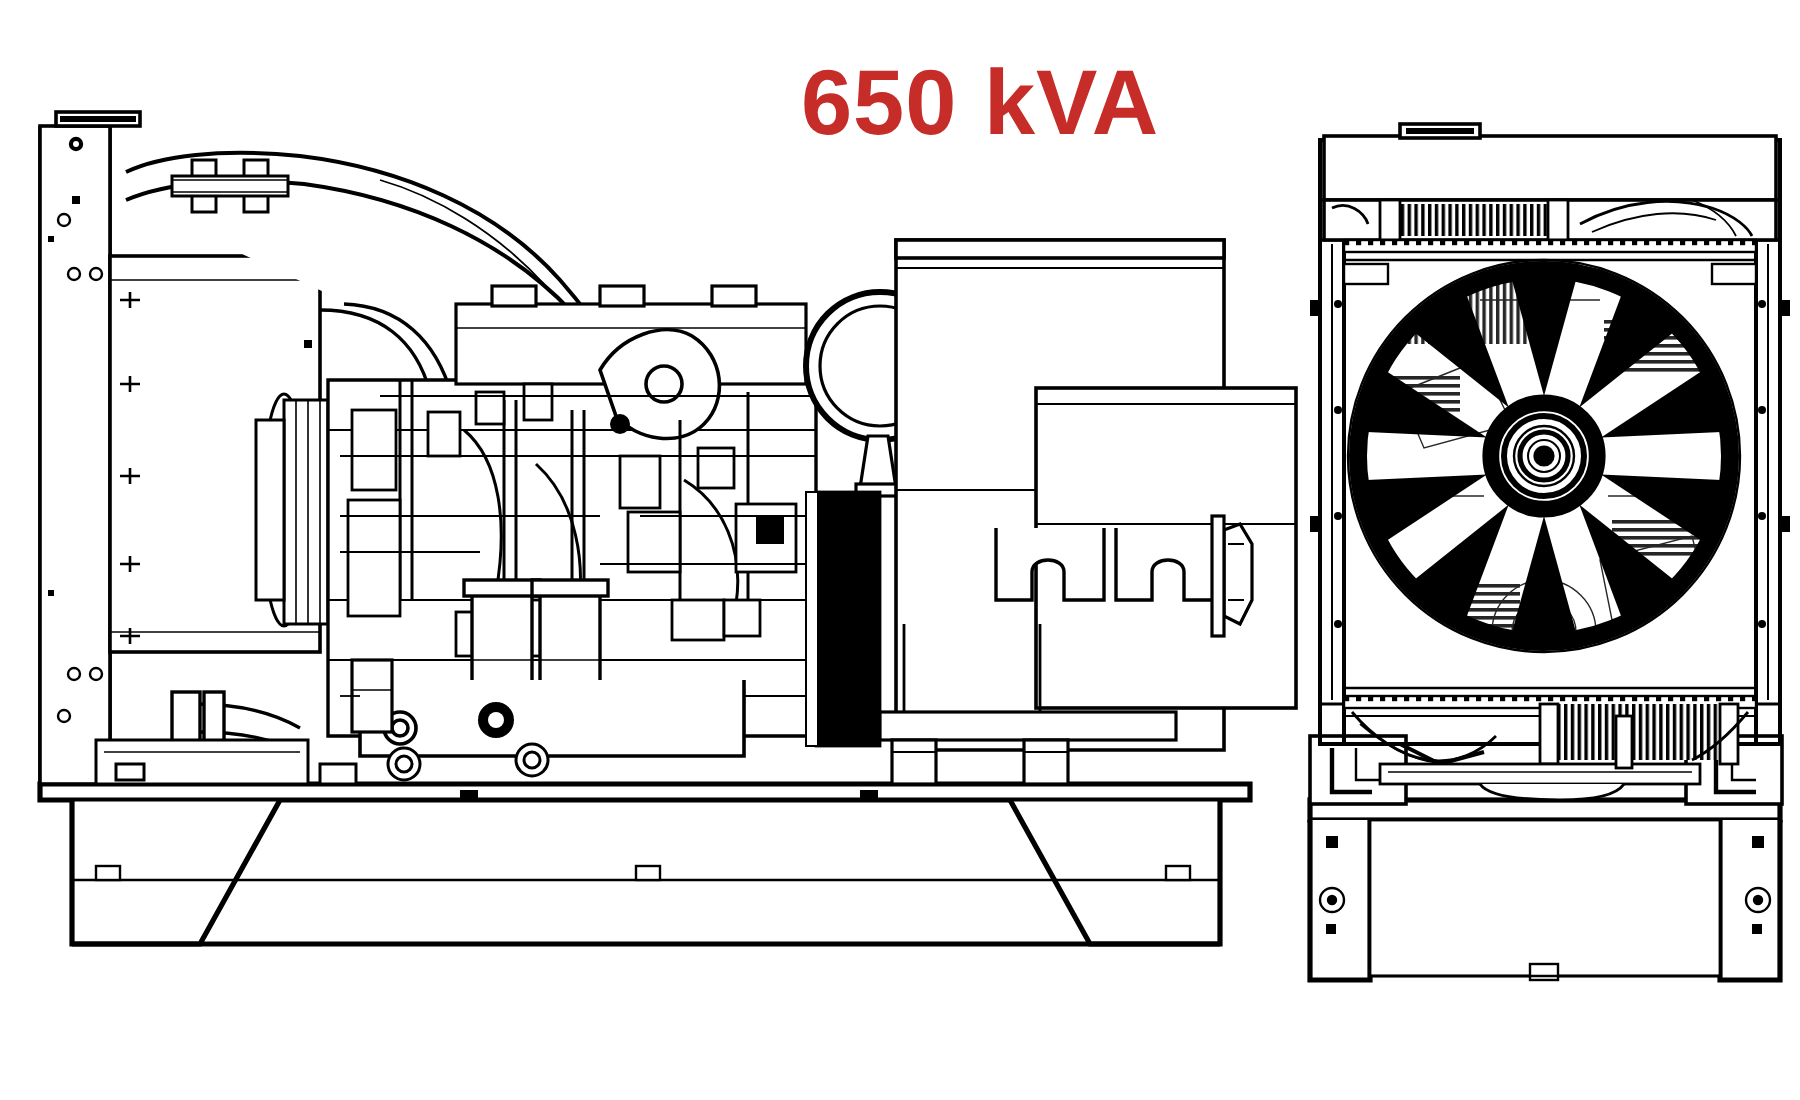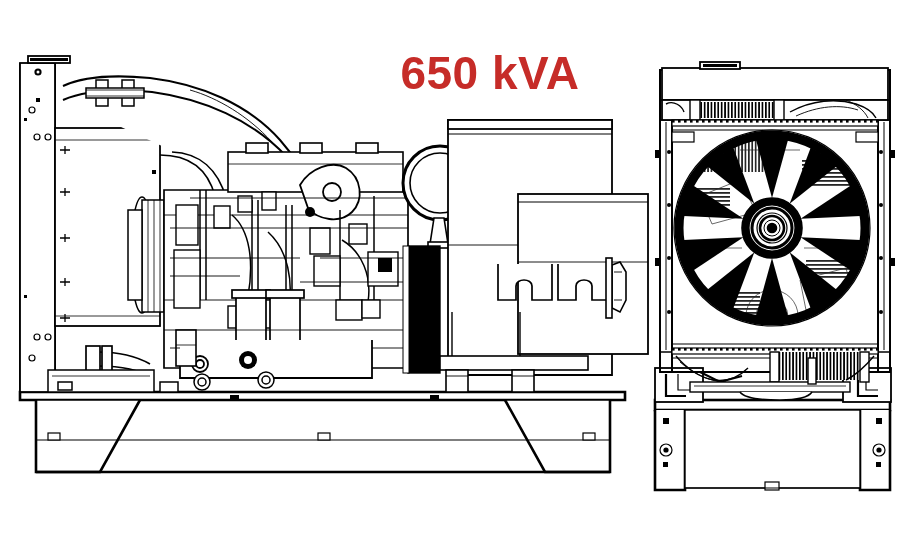--- a/index.html
+++ b/index.html
@@ -10,21 +10,21 @@
     position:relative;
   }
   #canvas{position:relative;width:900px;height:550px;background:#ffffff;}
   #drawing{position:absolute;left:0;top:0;width:900px;height:550px;}
   #title-layer{
     position:absolute;left:0;top:0;width:900px;height:550px;
     pointer-events:none;
   }
   .rating-title{
     position:absolute;
-    left:375px;top:50px;
+    left:375px;top:28px;
     width:230px;
     text-align:center;
     font-family:"Liberation Sans",sans-serif;
     font-weight:bold;
     font-size:46px;
     letter-spacing:0.5px;
     line-height:1;
     white-space:nowrap;
   }
 </style>

